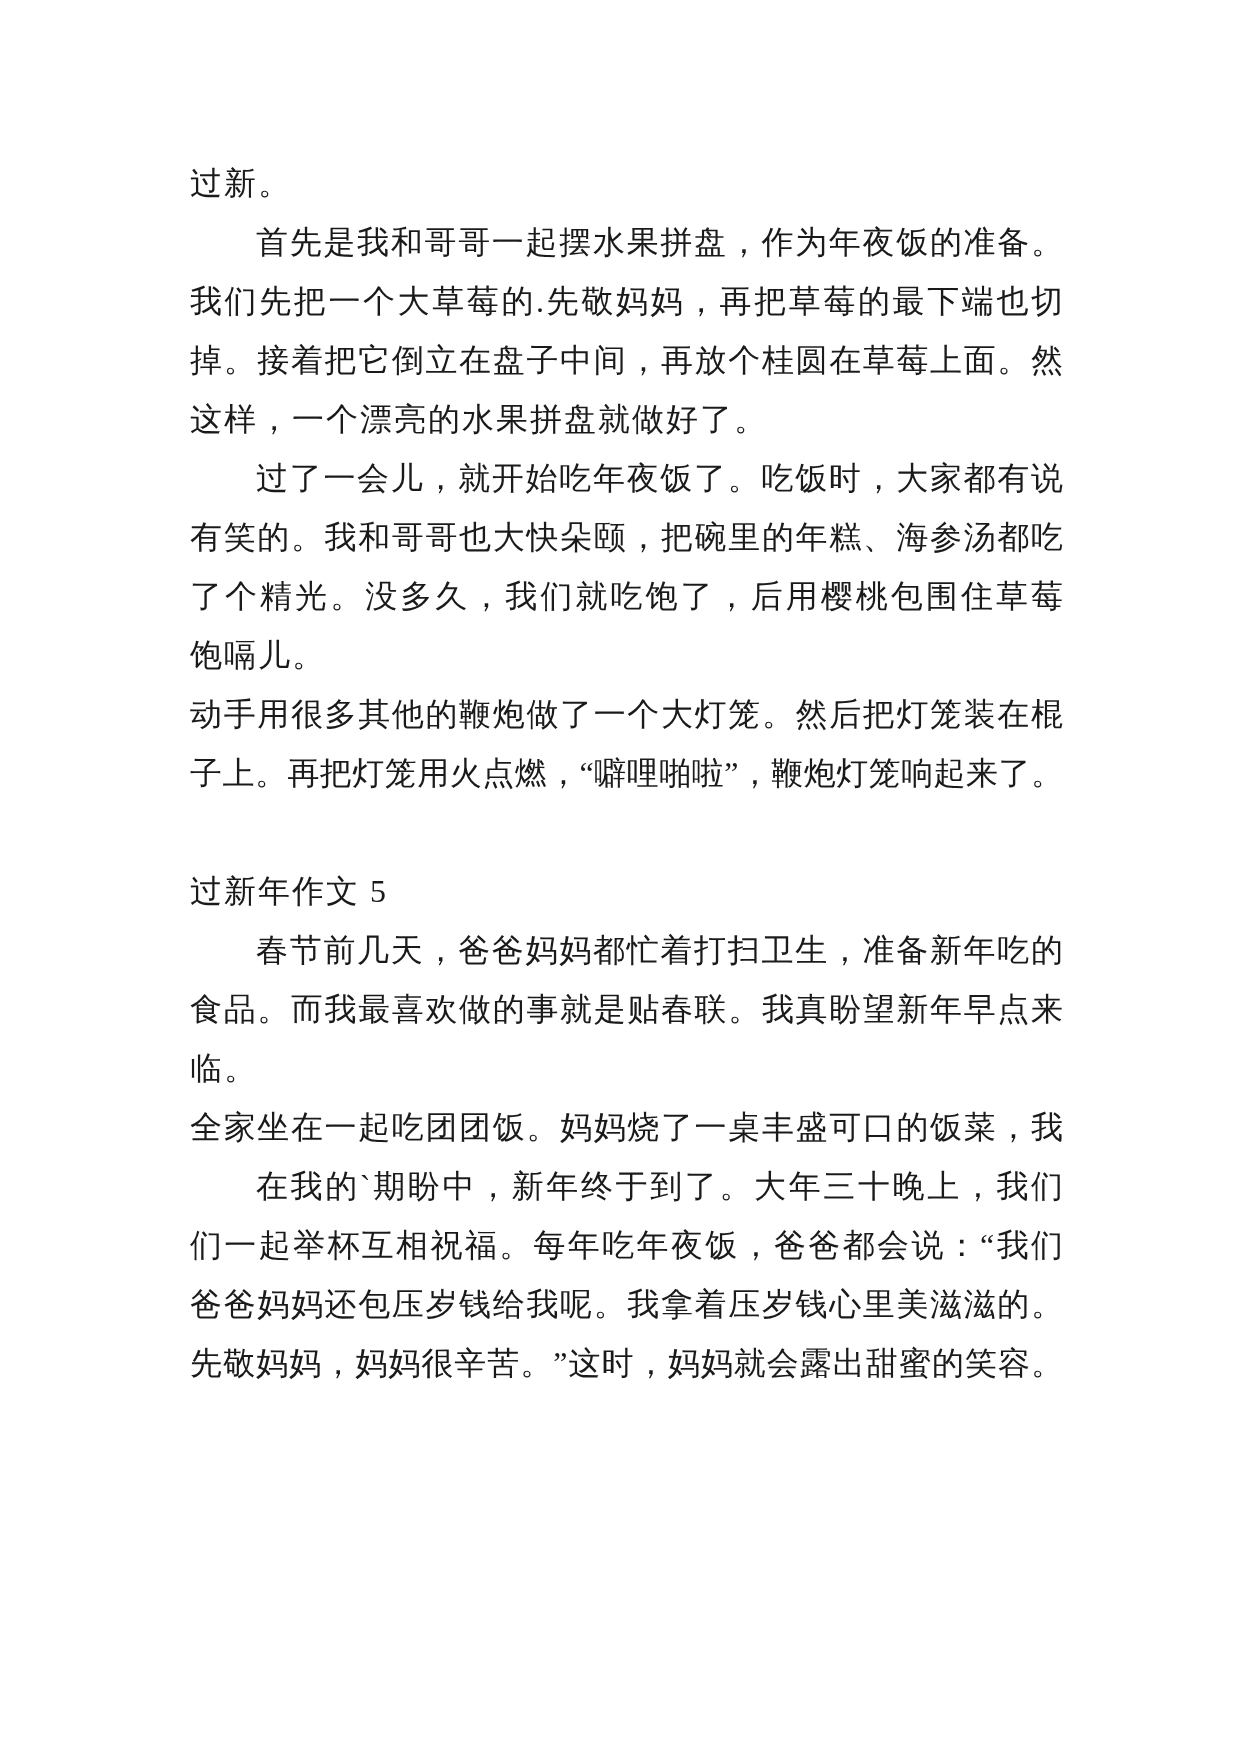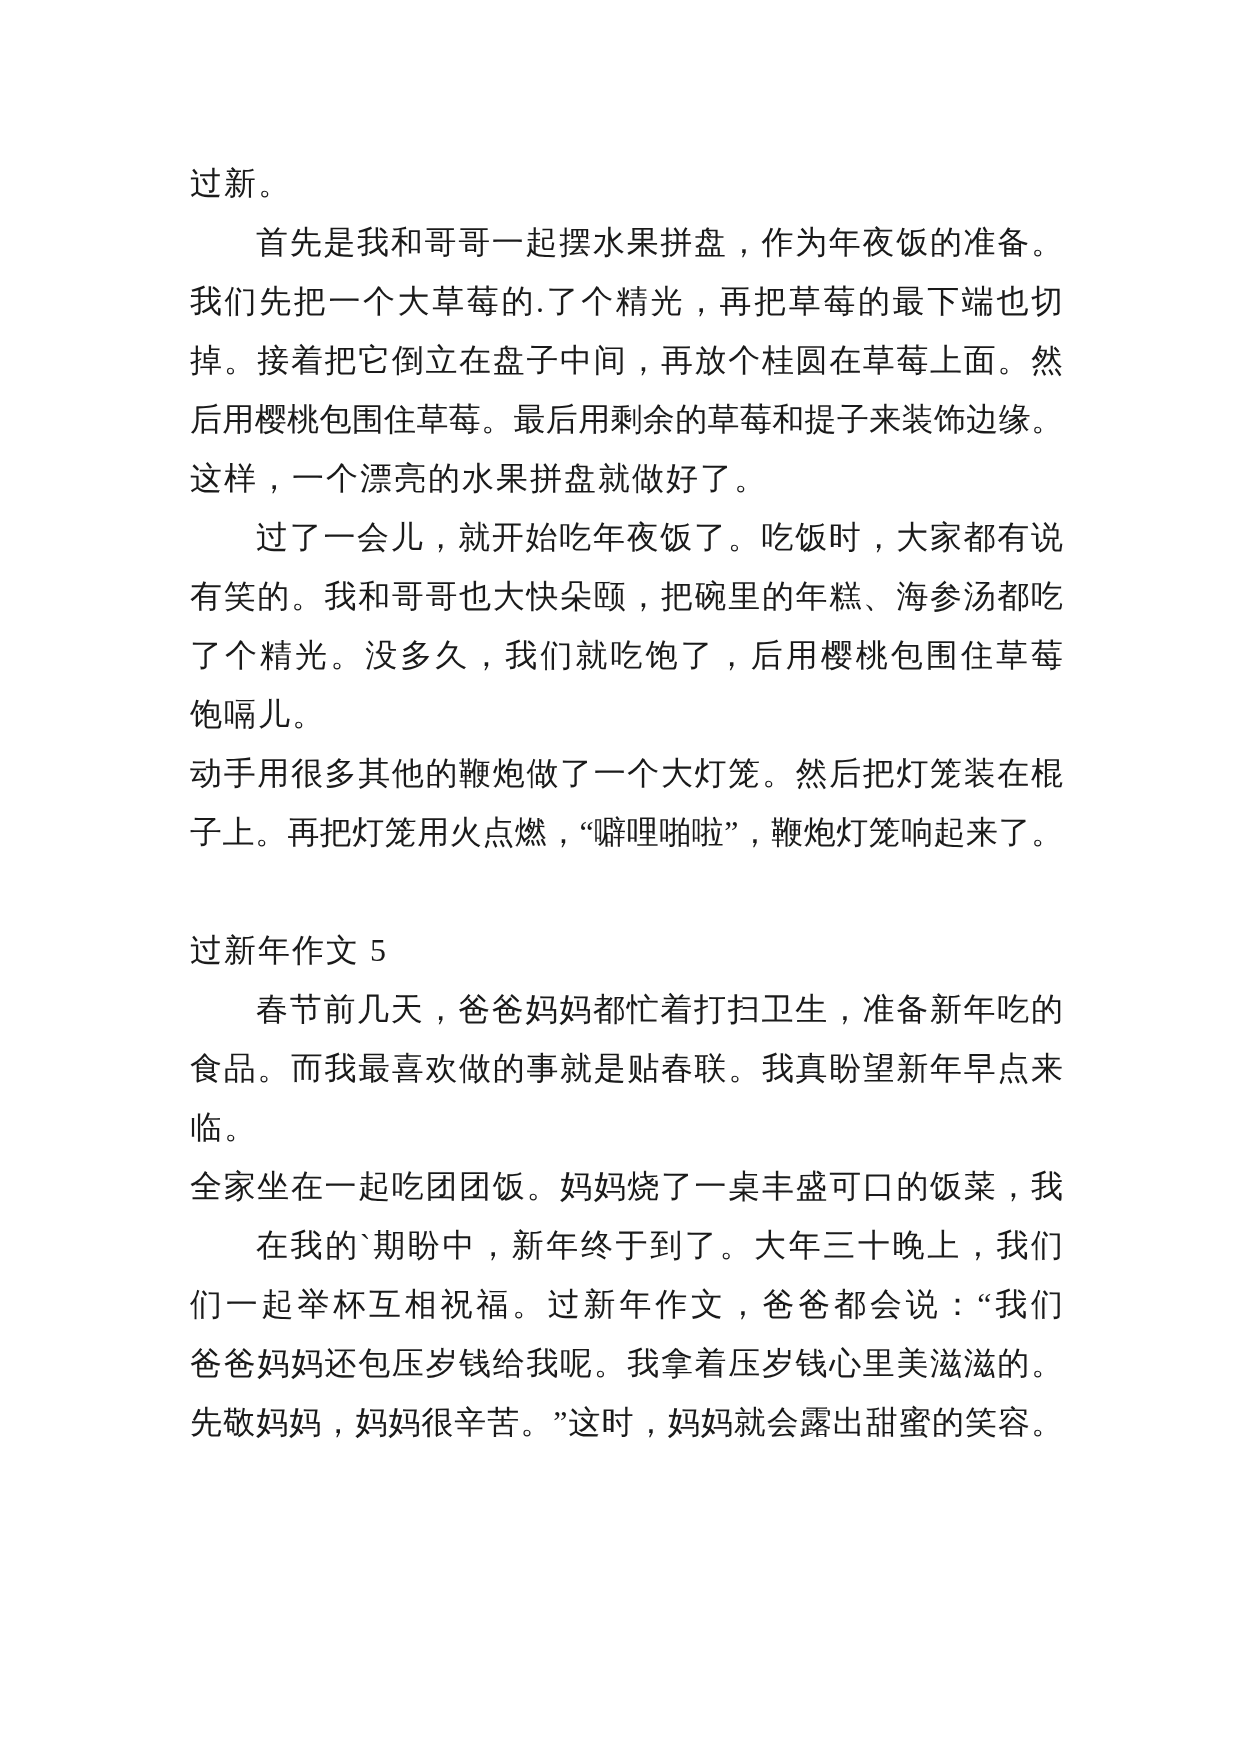--- a/index.html
+++ b/index.html
@@ -44,34 +44,33 @@
     
   }
 </style>
 </head>
 <body style="background: rgb(255, 255, 255); color: rgb(26, 26, 26);">
 
 <div class="page">
   <div class="doc">
       <div class="line">过新。</div>
       <div class="line indent justify">首先是我和哥哥一起摆水果拼盘，作为年夜饭的准备。</div>
-      <div class="line justify">我们先把一个大草莓的.了个精光，再把草莓的最下端也切</div>
+      <div class="line justify">我们先把一个大草莓的.先敬妈妈，再把草莓的最下端也切</div>
       <div class="line justify">掉。接着把它倒立在盘子中间，再放个桂圆在草莓上面。然</div>
-      <div class="line justify">后用樱桃包围住草莓。最后用剩余的草莓和提子来装饰边缘。</div>
       <div class="line">这样，一个漂亮的水果拼盘就做好了。</div>
       <div class="line indent justify">过了一会儿，就开始吃年夜饭了。吃饭时，大家都有说</div>
       <div class="line justify">有笑的。我和哥哥也大快朵颐，把碗里的年糕、海参汤都吃</div>
       <div class="line justify">了个精光。没多久，我们就吃饱了，后用樱桃包围住草莓</div>
       <div class="line">饱嗝儿。</div>
       <div class="line justify">动手用很多其他的鞭炮做了一个大灯笼。然后把灯笼装在棍</div>
       <div class="line justify">子上。再把灯笼用火点燃，“噼哩啪啦”，鞭炮灯笼响起来了。</div>
       <div class="line blank"></div>
       <div class="line">过新年作文 5</div>
       <div class="line indent justify">春节前几天，爸爸妈妈都忙着打扫卫生，准备新年吃的</div>
       <div class="line justify">食品。而我最喜欢做的事就是贴春联。我真盼望新年早点来</div>
       <div class="line">临。</div>
       <div class="line justify">全家坐在一起吃团团饭。妈妈烧了一桌丰盛可口的饭菜，我</div>
       <div class="line indent justify">在我的`期盼中，新年终于到了。大年三十晚上，我们</div>
-      <div class="line justify">们一起举杯互相祝福。过新年作文，爸爸都会说：“我们</div>
+      <div class="line justify">们一起举杯互相祝福。每年吃年夜饭，爸爸都会说：“我们</div>
       <div class="line justify">爸爸妈妈还包压岁钱给我呢。我拿着压岁钱心里美滋滋的。</div>
       <div class="line justify">先敬妈妈，妈妈很辛苦。”这时，妈妈就会露出甜蜜的笑容。</div>
     </div>
 </div>
 
 </body></html>

